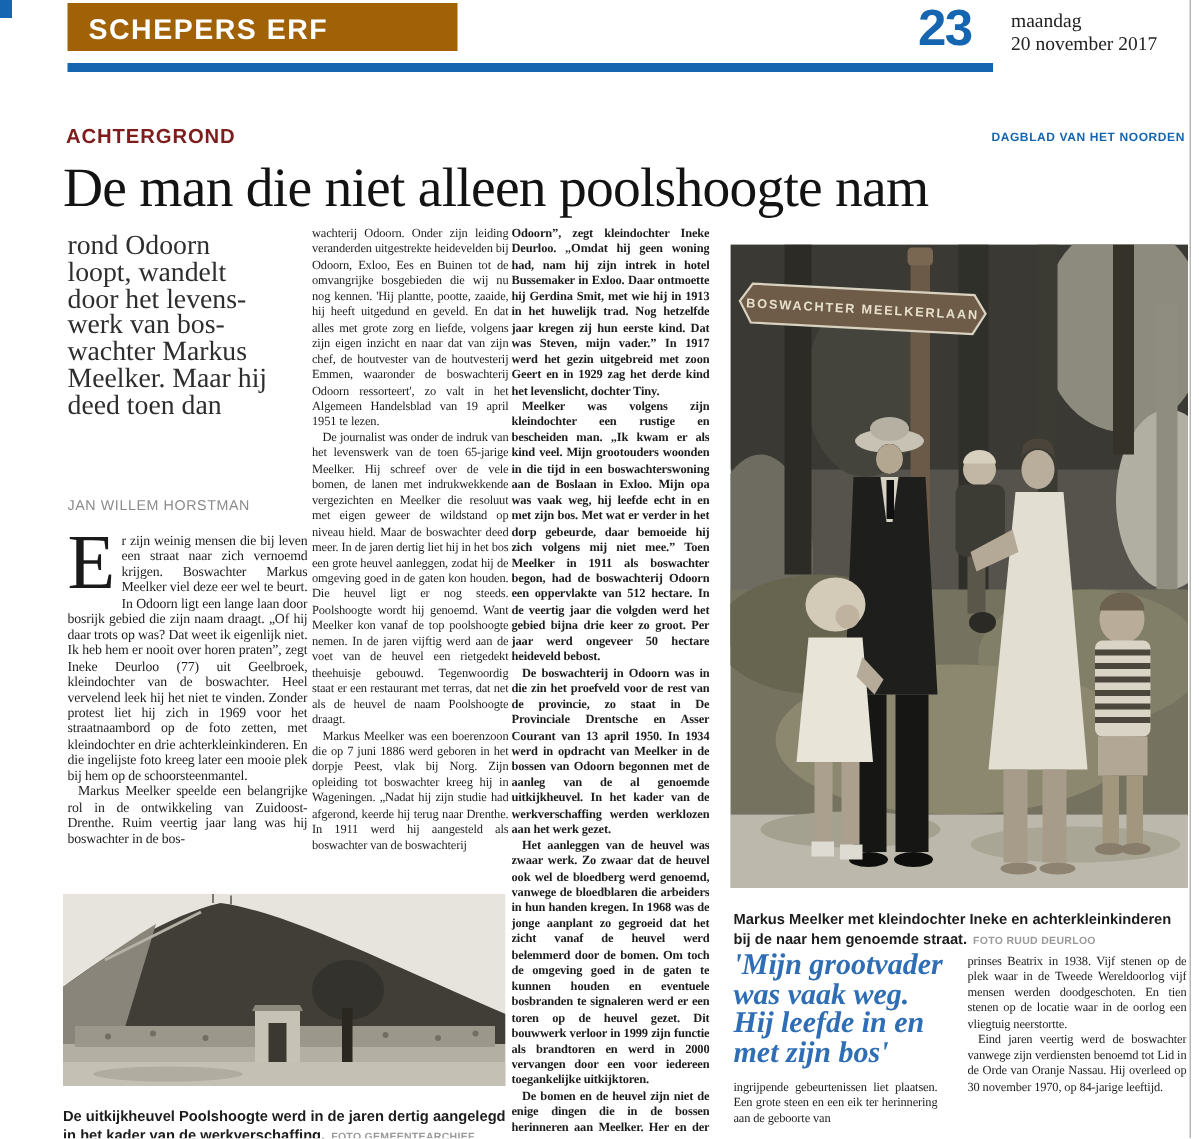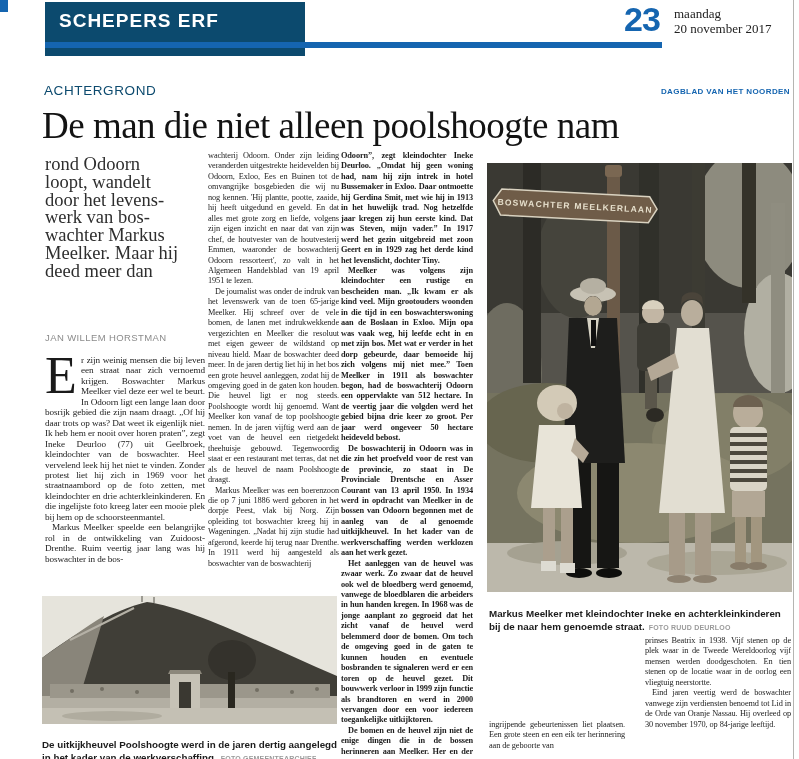--- a/index.html
+++ b/index.html
@@ -2,34 +2,34 @@
 <html><head>
 <meta charset="utf-8">
 <style>
   html,body{margin:0;padding:0;background:#ffffff;}
   #page{position:relative;width:799px;height:759px;background:#ffffff;overflow:hidden;
         font-family:"Liberation Serif",serif;color:#1c1c1c;}
   .abs{position:absolute;}
 
   
   .corner-mark{left:0;top:0;width:8px;height:12px;background:#1565b0;}
-  .section-box{left:45px;top:2px;width:260px;height:54px;background:#0c4a6e;}
+  .section-box{left:45px;top:2px;width:260px;height:32px;background:#a16207;}
   .section-label{position:absolute;left:14px;top:8px;font-family:"Liberation Sans",sans-serif;
         font-weight:bold;font-size:19px;letter-spacing:1px;color:#ffffff;}
   .head-bar{left:45px;top:42px;width:617px;height:6px;background:#1565b0;}
   .page-number{left:612px;top:0px;width:60px;font-family:"Liberation Sans",sans-serif;
-        font-weight:bold;font-size:34px;color:#1565b0;letter-spacing:-1px;text-align:center;}
+        font-weight:bold;font-size:34px;color:#1565b0;letter-spacing:-1px;}
   .date-block{left:674px;top:7px;font-size:13px;line-height:14.5px;color:#222;}
   .brand{left:560px;top:40px;width:230px;text-align:right;font-family:"Liberation Sans",sans-serif;
         font-weight:bold;font-size:8px;letter-spacing:0.4px;color:#1565b0;margin-top:47px;}
   .edge-line{left:793px;top:0;width:1px;height:759px;background:#b5b5b2;}
 
   
-  .kicker{left:44px;top:83px;font-family:"Liberation Sans",sans-serif;font-weight:normal;
-        font-size:13.5px;letter-spacing:0.6px;color:#0c4a6e;}
+  .kicker{left:44px;top:83px;font-family:"Liberation Sans",sans-serif;font-weight:bold;
+        font-size:13.5px;letter-spacing:0.6px;color:#7f1d1d;}
   .headline{left:42px;top:104px;width:740px;font-size:37px;letter-spacing:-0.5px;color:#131313;}
   .intro{left:45px;top:156px;width:170px;font-size:18.5px;line-height:17.8px;color:#2e2e2e;}
   .byline{left:45px;top:332px;font-family:"Liberation Sans",sans-serif;font-size:9.5px;
         letter-spacing:0.4px;color:#8b8b8b;}
 
   
   .bodycol{font-size:8.3px;line-height:10.45px;text-align:justify;overflow:hidden;
         letter-spacing:-0.1px;color:#1c1c1c;}
   .bodycol p{margin:0;}
   .bodycol p.ind{text-indent:7px;}
@@ -75,21 +75,21 @@
 
   <div class="abs kicker">ACHTERGROND</div>
   <div class="abs headline">De man die niet alleen poolshoogte nam</div>
   <div class="abs intro">
     <div>rond Odoorn</div>
     <div>loopt, wandelt</div>
     <div>door het levens-</div>
     <div>werk van bos-</div>
     <div>wachter Markus</div>
     <div>Meelker. Maar hij</div>
-    <div>deed meer dan</div>
+    <div>deed toen dan</div>
   </div>
   <div class="abs byline">JAN WILLEM HORSTMAN</div>
 
   <div class="abs bodycol col1">
     <p><span class="dropcap">E</span><span>r zijn weinig mensen die bij leven een straat naar zich vernoemd krijgen. Boswachter Markus Meelker viel deze eer wel te beurt. In Odoorn ligt een lange laan door bosrijk gebied die zijn naam draagt. „Of hij daar trots op was? Dat weet ik eigenlijk niet. Ik heb hem er nooit over horen praten”, zegt Ineke Deurloo (77) uit Geelbroek, kleindochter van de boswachter. Heel vervelend leek hij het niet te vinden. Zonder protest liet hij zich in 1969 voor het straatnaambord op de foto zetten, met kleindochter en drie achterkleinkinderen. En die ingelijste foto kreeg later een mooie plek bij hem op de schoorsteenmantel.</span></p>
     <p class="ind">Markus Meelker speelde een belangrijke rol in de ontwikkeling van Zuidoost-Drenthe. Ruim veertig jaar lang was hij boswachter in de bos-</p>
   </div>
   <div class="abs bodycol col2">
     <p>wachterij Odoorn. Onder zijn leiding veranderden uitgestrekte heidevelden bij Odoorn, Exloo, Ees en Buinen tot de omvangrijke bosgebieden die wij nu nog kennen. 'Hij plantte, pootte, zaaide, hij heeft uitgedund en geveld. En dat alles met grote zorg en liefde, volgens zijn eigen inzicht en naar dat van zijn chef, de houtvester van de houtvesterij Emmen, waaronder de boswachterij Odoorn ressorteert', zo valt in het Algemeen Handelsblad van 19 april 1951 te lezen.</p>
     <p class="ind">De journalist was onder de indruk van het levenswerk van de toen 65-jarige Meelker. Hij schreef over de vele bomen, de lanen met indrukwekkende vergezichten en Meelker die resoluut met eigen geweer de wildstand op niveau hield. Maar de boswachter deed meer. In de jaren dertig liet hij in het bos een grote heuvel aanleggen, zodat hij de omgeving goed in de gaten kon houden. Die heuvel ligt er nog steeds. Poolshoogte wordt hij genoemd. Want Meelker kon vanaf de top poolshoogte nemen. In de jaren vijftig werd aan de voet van de heuvel een rietgedekt theehuisje gebouwd. Tegenwoordig staat er een restaurant met terras, dat net als de heuvel de naam Poolshoogte draagt.</p>
@@ -184,20 +184,26 @@
     <rect x="245" y="328" width="33" height="26" fill="#b2a795"></rect>
     <rect x="248" y="354" width="11" height="46" fill="#a2967f"></rect>
     <rect x="264" y="354" width="11" height="46" fill="#a2967f"></rect>
     <ellipse cx="253" cy="403" rx="10" ry="4" fill="#887c6a"></ellipse>
     <ellipse cx="270" cy="403" rx="10" ry="4" fill="#887c6a"></ellipse>
   </svg>
   <p class="abs caption cap-right">
     <span>Markus Meelker met kleindochter Ineke en achterkleinkinderen bij de naar hem genoemde straat.</span><span class="credit">FOTO RUUD DEURLOO</span>
   </p>
 
+  <div class="abs pullquote">
+    <div>'Mijn grootvader</div>
+    <div>was vaak weg.</div>
+    <div>Hij leefde in en</div>
+    <div>met zijn bos'</div>
+  </div>
 
   <div class="abs bodycol col4b">
     <p>ingrijpende gebeurtenissen liet plaatsen. Een grote steen en een eik ter herinnering aan de geboorte van</p>
   </div>
   <div class="abs bodycol col5b">
     <p>prinses Beatrix in 1938. Vijf stenen op de plek waar in de Tweede Wereldoorlog vijf mensen werden doodgeschoten. En tien stenen op de locatie waar in de oorlog een vliegtuig neerstortte.</p>
     <p class="ind">Eind jaren veertig werd de boswachter vanwege zijn verdiensten benoemd tot Lid in de Orde van Oranje Nassau. Hij overleed op 30 november 1970, op 84-jarige leeftijd.</p>
   </div>
 
   <svg class="abs photo photo-left" width="295" height="128" viewBox="0 0 295 128">

